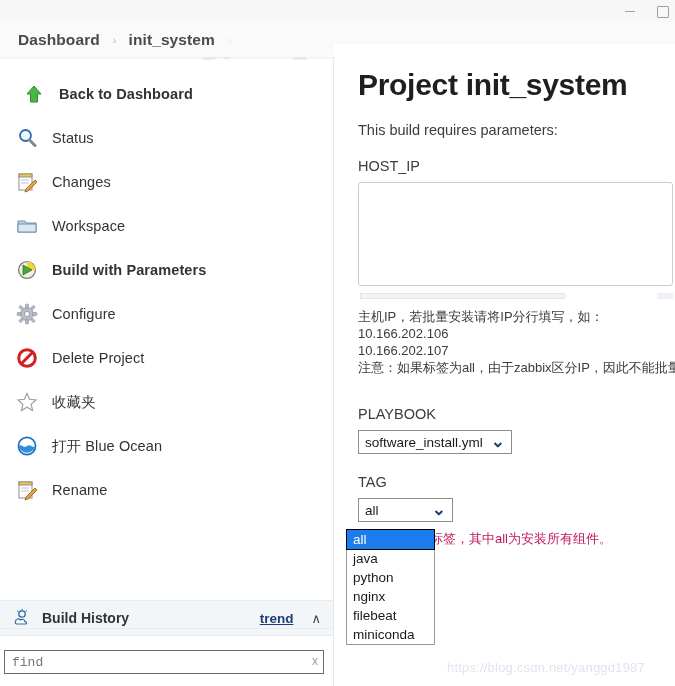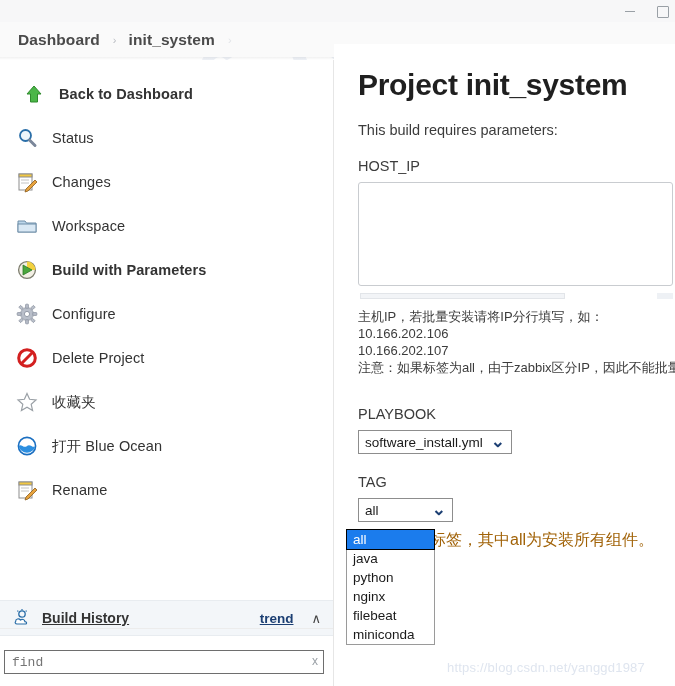--- a/index.html
+++ b/index.html
@@ -116,21 +116,21 @@
 
   
   .bh-head {
     position:absolute; left:0; top:540px; width:333px; height:36px;
     background:#f3f6f9;
     display:flex; align-items:center;
     border-top:1px solid #e8ecf0;
     border-bottom:1px solid #e8ecf0;
   }
   .bh-ic { margin-left:12px; width:22px; height:22px; display:flex; align-items:center; justify-content:center;}
-  .bh-title { margin-left:8px; font-size:14px; font-weight:bold; color:#333;text-decoration:underline; }
+  .bh-title { margin-left:8px; font-size:14px; font-weight:bold; color:#333; }
   .bh-trend {
     margin-left:auto; margin-right:6px;
     font-size:13.5px; font-weight:bold; color:#1c3f73;
     text-decoration:underline; cursor:pointer;
   }
   .bh-caret { margin-right:12px; margin-left:12px; color:#444; font-size:13px; cursor:pointer; }
 
   .bh-find-wrap {
     position:absolute; left:4px; top:590px; width:320px; height:24px;
   }
@@ -211,21 +211,21 @@
     padding-left:6px;
     cursor:pointer;
     white-space:nowrap;
   }
   .dd-opt.sel {
     background:#1b7ced; color:#fff;
     outline:1px solid #000;
   }
   .tag-desc {
     position:absolute; left:430px; top:530px;
-    font-size:16px; color:#a16207; white-space:nowrap;
+    font-size:13px; color:#be185d; white-space:nowrap;
   }
   .svgic { display:block; }
 </style>
 </head>
 <body>
 
 <div id="root">
 
   <div class="wm wm-1">10.166.103.250</div>
   <div class="wm wm-2">10.166.103.250</div>

